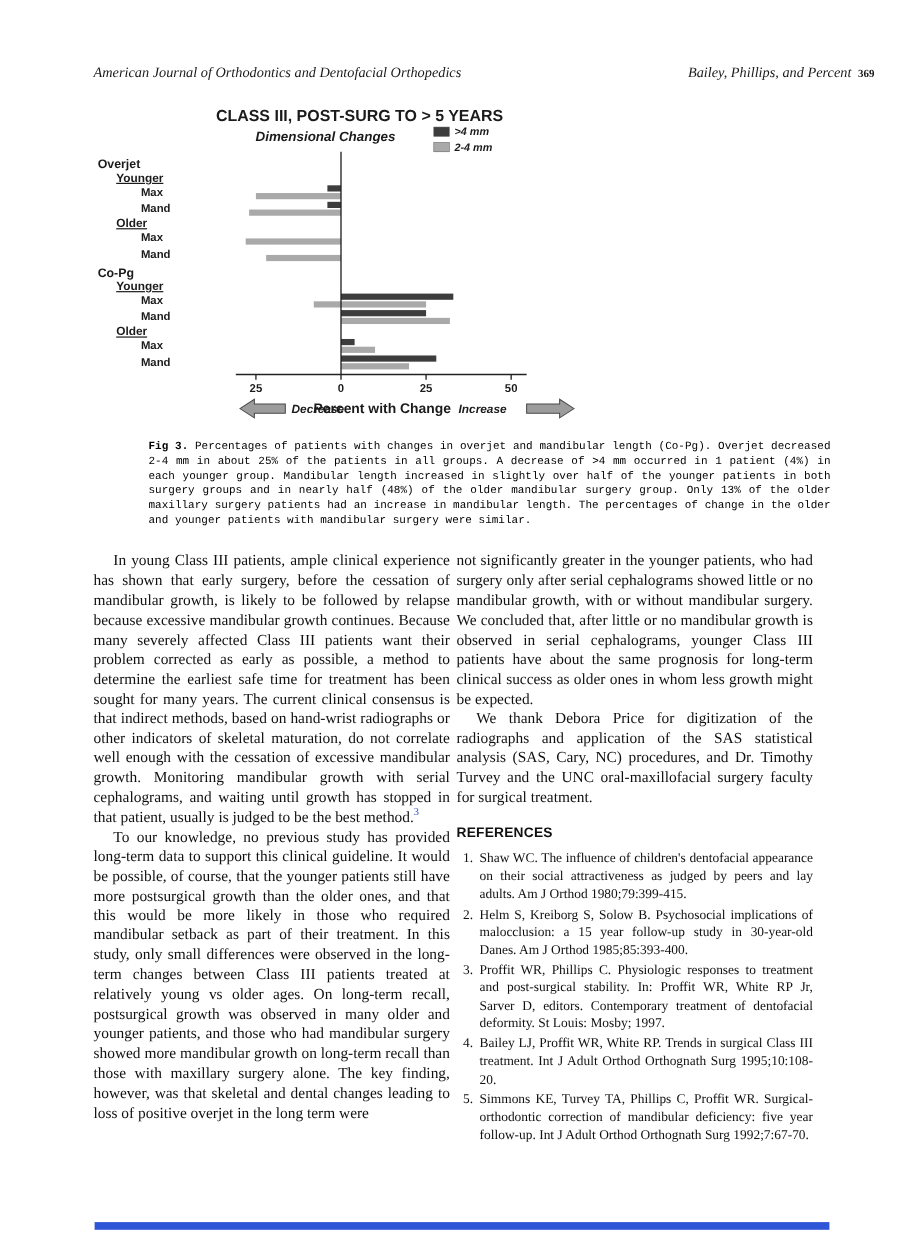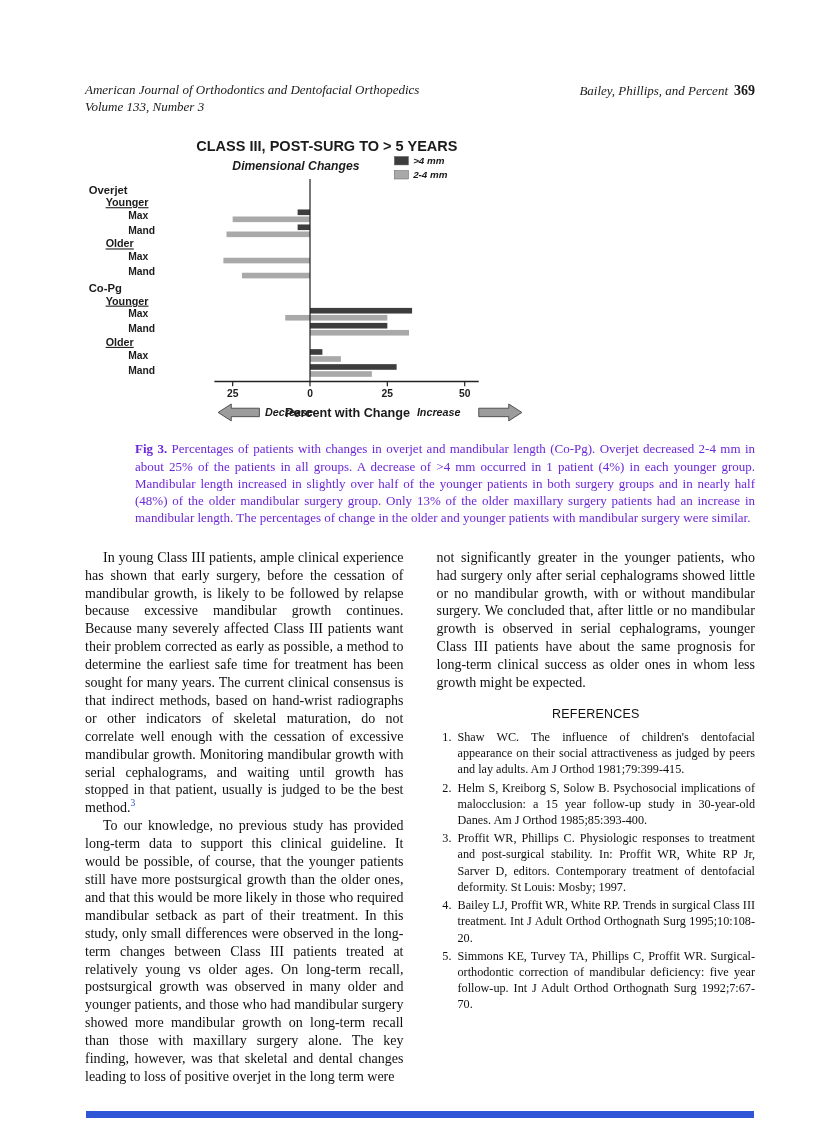--- a/index.html
+++ b/index.html
@@ -1,61 +1,60 @@
 <!DOCTYPE html>
 <html><head>
 <meta charset="utf-8">
 <style>
   html,body{margin:0;padding:0;}
   body{
     width:838px;height:1122px;background:#ffffff;position:relative;overflow:hidden;
     font-family:"Liberation Serif", serif;color:#111;
   }
-  .page{padding:58px 83px 0 85px;margin-top:24px;}
+  .page{padding:58px 43px 0 85px;}
   
   .header{display:flex;justify-content:space-between;align-items:flex-start;
     font-style:italic;font-size:13px;line-height:1.3;color:#1a1a1a;}
   .header-left div{white-space:nowrap;}
   .header-right{text-align:right;white-space:nowrap;}
-  .pagenum{font-style:normal;font-weight:bold;font-size:14px;margin-left:6px;}
+  .pagenum{font-style:normal;font-weight:bold;font-size:10px;margin-left:6px;}
   
   .figure-wrap{margin-top:18px;}
   #fig3-svg text{font-family:"Liberation Sans", sans-serif;fill:#1b1b1b;}
   .caption{margin:10px 0 0 50px;width:620px;
-    font-family:Liberation Serif, serif;font-size:13px;line-height:1.33;
-    text-align:justify;color:#6d28d9;}
+    font-family:Liberation Mono, monospace;font-size:10px;line-height:1.33;
+    text-align:justify;color:#000000;}
   .caption .fig-label{font-weight:bold;}
   
-  .columns{display:flex;gap:33px;margin-top:22px;
+  .columns{display:flex;gap:6px;margin-top:22px;
     font-family:"Liberation Serif", serif;font-size:14px;line-height:1.28;
     text-align:justify;color:#101010;}
   .col{width:324px;}
   .col p{margin:0;}
   .col p.indent{text-indent:18px;}
   sup.cite{font-size:0.68em;color:#2b50c8;vertical-align:super;line-height:0;}
   
   .refs{margin-top:14px;}
-  .refs-heading{font-family:"Liberation Sans", sans-serif;font-weight:normal;
-    font-size:12.5px;letter-spacing:.2px;margin:0 0 7px 0;text-align:center;}
+  .refs-heading{font-family:"Liberation Sans", sans-serif;font-weight:bold;
+    font-size:12.5px;letter-spacing:.2px;margin:0 0 7px 0;text-align:left;}
   .ref-item{display:flex;font-size:12.2px;line-height:1.33;margin-bottom:2px;
     text-align:justify;}
   .ref-num{flex:0 0 15px;text-align:right;margin-right:6px;}
   .ref-text{flex:1;}
   
   .bottom-line{position:absolute;left:86px;right:84px;bottom:4px;height:7px;background:#2e56d6;}
 </style>
 </head>
 <body>
 
 <div class="page">
 
   <div class="header">
     <div class="header-left">
       <div>American Journal of Orthodontics and Dentofacial Orthopedics</div>
-      <div>Volume 133, Number 3</div>
     </div>
     <div class="header-right">
       <span>Bailey, Phillips, and Percent</span><span class="pagenum">369</span>
     </div>
   </div>
 
   <div class="figure-wrap">
     <svg id="fig3-svg" width="450" viewBox="0 0 480 312">
         <text x="258" y="18" font-size="15.5" font-weight="bold" text-anchor="middle">CLASS III, POST-SURG TO &gt; 5 YEARS</text>
         <text x="225" y="38" font-size="13" font-weight="bold" text-anchor="middle" font-style="italic">Dimensional Changes</text>
@@ -114,26 +113,27 @@
     <span>Percentages of patients with changes in overjet and mandibular length (Co-Pg). Overjet decreased 2-4 mm in about 25% of the patients in all groups. A decrease of &gt;4 mm occurred in 1 patient (4%) in each younger group. Mandibular length increased in slightly over half of the younger patients in both surgery groups and in nearly half (48%) of the older mandibular surgery group. Only 13% of the older maxillary surgery patients had an increase in mandibular length. The percentages of change in the older and younger patients with mandibular surgery were similar.</span>
   </p>
 
   <div class="columns">
     <div class="col">
       <p class="indent"><span>In young Class III patients, ample clinical experience has shown that early surgery, before the cessation of mandibular growth, is likely to be followed by relapse because excessive mandibular growth continues. Because many severely affected Class III patients want their problem corrected as early as possible, a method to determine the earliest safe time for treatment has been sought for many years. The current clinical consensus is that indirect methods, based on hand-wrist radiographs or other indicators of skeletal maturation, do not correlate well enough with the cessation of excessive mandibular growth. Monitoring mandibular growth with serial cephalograms, and waiting until growth has stopped in that patient, usually is judged to be the best method.</span><sup class="cite">3</sup></p>
       <p class="indent">To our knowledge, no previous study has provided long-term data to support this clinical guideline. It would be possible, of course, that the younger patients still have more postsurgical growth than the older ones, and that this would be more likely in those who required mandibular setback as part of their treatment. In this study, only small differences were observed in the long-term changes between Class III patients treated at relatively young vs older ages. On long-term recall, postsurgical growth was observed in many older and younger patients, and those who had mandibular surgery showed more mandibular growth on long-term recall than those with maxillary surgery alone. The key finding, however, was that skeletal and dental changes leading to loss of positive overjet in the long term were</p>
     </div>
     <div class="col">
       <p>not significantly greater in the younger patients, who had surgery only after serial cephalograms showed little or no mandibular growth, with or without mandibular surgery. We concluded that, after little or no mandibular growth is observed in serial cephalograms, younger Class III patients have about the same prognosis for long-term clinical success as older ones in whom less growth might be expected.</p>
+      <p class="indent">We thank Debora Price for digitization of the radiographs and application of the SAS statistical analysis (SAS, Cary, NC) procedures, and Dr. Timothy Turvey and the UNC oral-maxillofacial surgery faculty for surgical treatment.</p>
 
       <div class="refs">
         <h3 class="refs-heading">REFERENCES</h3>
         <div class="ref-item">
           <span class="ref-num">1.</span>
-          <span class="ref-text">Shaw WC. The influence of children's dentofacial appearance on their social attractiveness as judged by peers and lay adults. Am J Orthod 1981;79:399-415.</span>
+          <span class="ref-text">Shaw WC. The influence of children's dentofacial appearance on their social attractiveness as judged by peers and lay adults. Am J Orthod 1980;79:399-415.</span>
         </div>
         <div class="ref-item">
           <span class="ref-num">2.</span>
           <span class="ref-text">Helm S, Kreiborg S, Solow B. Psychosocial implications of malocclusion: a 15 year follow-up study in 30-year-old Danes. Am J Orthod 1985;85:393-400.</span>
         </div>
         <div class="ref-item">
           <span class="ref-num">3.</span>
           <span class="ref-text">Proffit WR, Phillips C. Physiologic responses to treatment and post-surgical stability. In: Proffit WR, White RP Jr, Sarver D, editors. Contemporary treatment of dentofacial deformity. St Louis: Mosby; 1997.</span>
         </div>
         <div class="ref-item">

